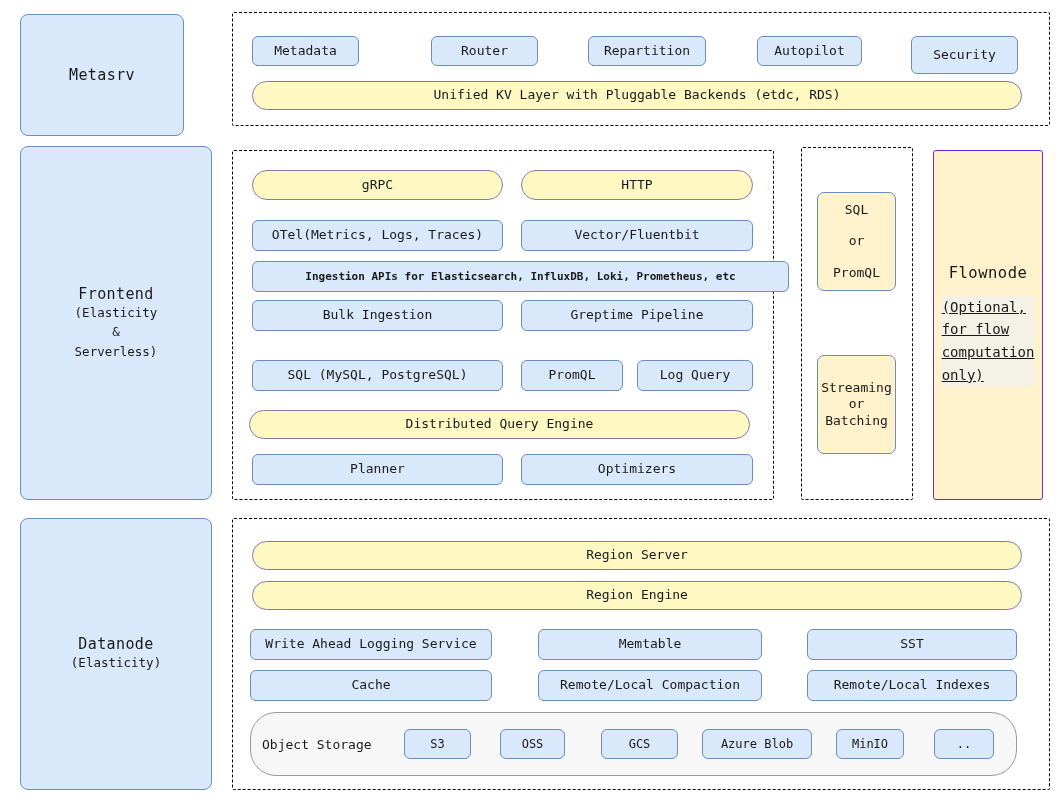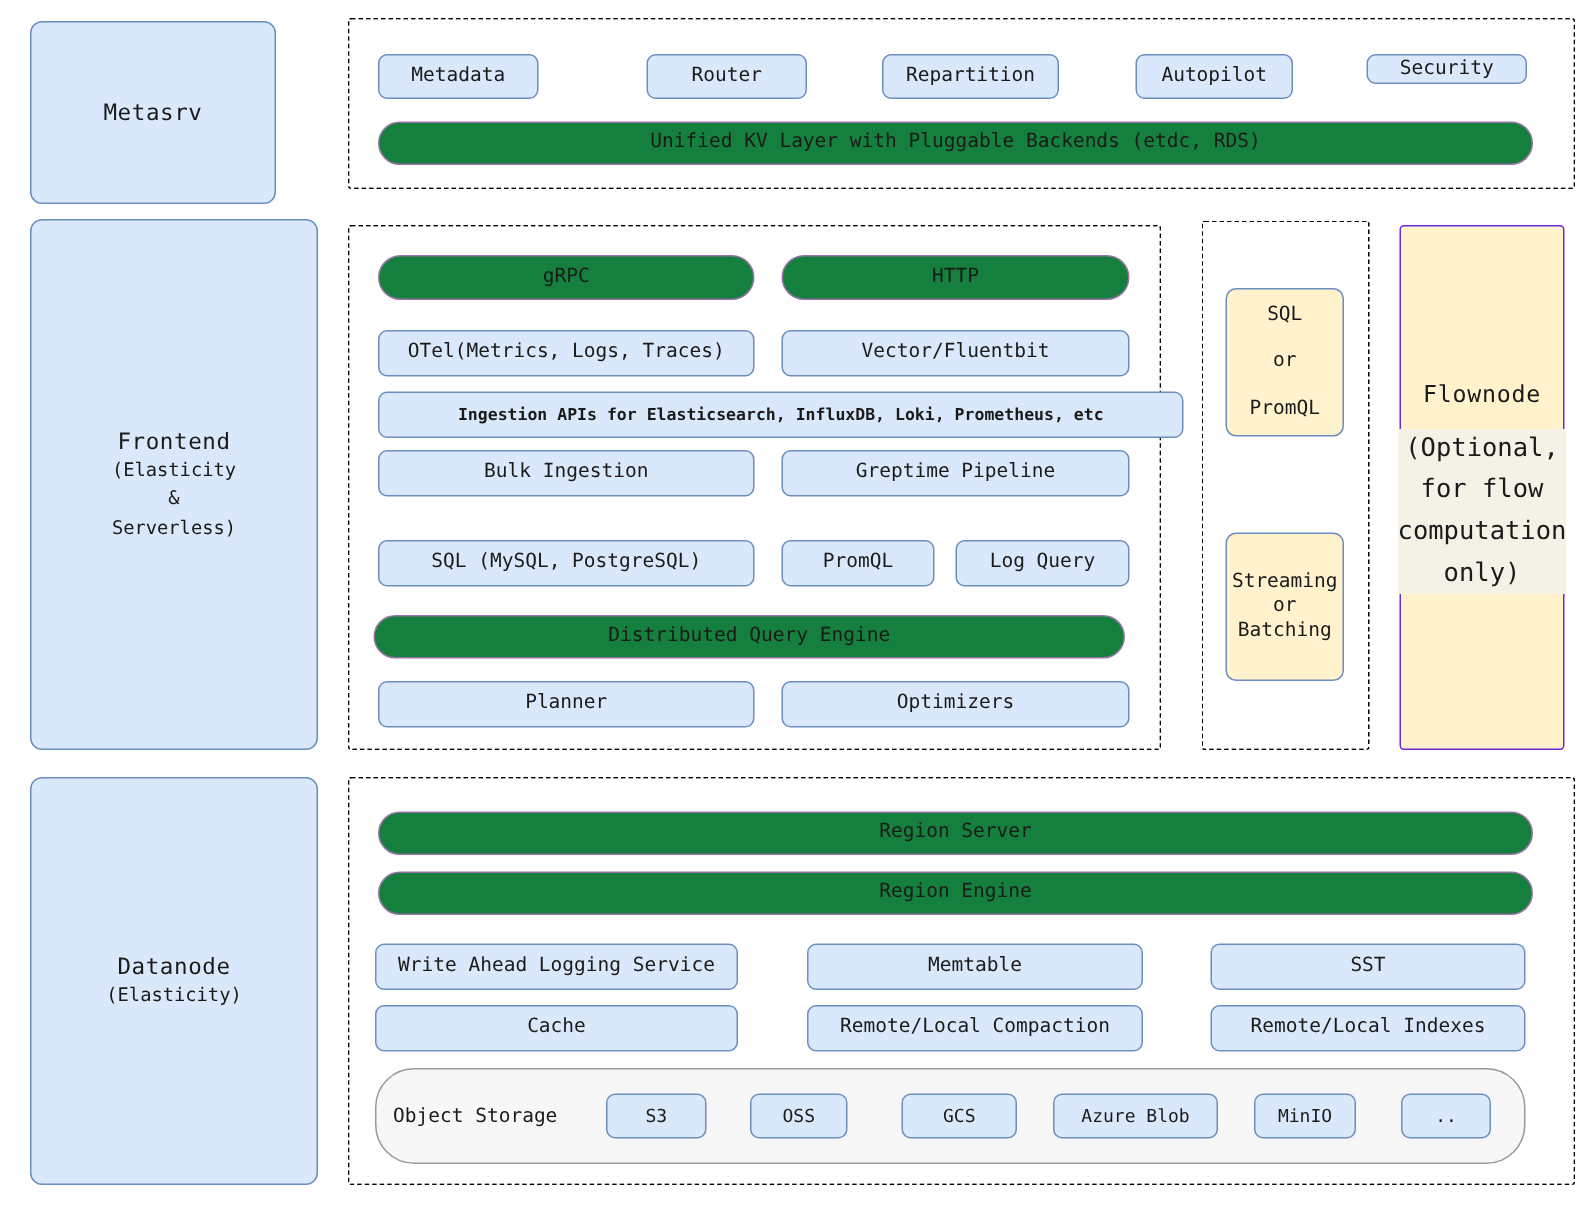--- a/index.html
+++ b/index.html
@@ -24,21 +24,21 @@
     justify-content: center;
     text-align: center;
     line-height: 1.25;
   }
   .blue {
     background: #dae8fc;
     border: 1px solid #6c8ebf;
     border-radius: 6px;
   }
   .purple {
-    background: #15803d;
+    background: #fef9c3;
     border: 1px solid #9673a6;
     border-radius: 999px;
   }
   .yellow {
     background: #fff2cc;
     border: 1px solid #6c8ebf;
     border-radius: 7px;
   }
   .yellow-sq {
     background: #fff2cc;
@@ -69,44 +69,44 @@
   .group-title { font-size: 15px; letter-spacing: 0.4px; }
   .group-sub   { font-size: 12.5px; line-height: 1.55; text-align: center; }
 
   .fs13 { font-size: 13px; }
   .fs12 { font-size: 12px; }
   .fs11 { font-size: 11px; }
   .bold { font-weight: bold; }
 
   .flow-title { font-size: 15.5px; letter-spacing: .5px; }
   .flow-sub {
-    font-size: 17px;
+    font-size: 14px;
     line-height: 1.62;
-    text-align: center;
     background: #f4f1e7;
+    text-decoration: underline;
   }
   .stack {
     flex-direction: column;
     justify-content: center;
   }
 </style>
 </head>
 <body>
 
 <div class="abs group-card" style="left:20px; top:14px; width:164px; height:122px;">
   <div class="group-title">Metasrv</div>
 </div>
 
 <div class="abs dashed" style="left:232px; top:12px; width:818px; height:114px;"></div>
 
 <div class="abs node blue fs13" style="left:252px; top:36px; width:107px; height:30px;">Metadata</div>
 <div class="abs node blue fs13" style="left:431px; top:36px; width:107px; height:30px;">Router</div>
 <div class="abs node blue fs13" style="left:588px; top:36px; width:118px; height:30px;">Repartition</div>
 <div class="abs node blue fs13" style="left:757px; top:36px; width:105px; height:30px;">Autopilot</div>
-<div class="abs node blue fs13" style="left:911px; top:36px; width:107px; height:20px;">Security</div>
+<div class="abs node blue fs13" style="left:911px; top:36px; width:107px; height:38px;">Security</div>
 
 <div class="abs node purple fs13" style="left:252px; top:81px; width:770px; height:29px;">Unified KV Layer with Pluggable Backends (etdc, RDS)</div>
 
 <div class="abs group-card" style="left:20px; top:146px; width:192px; height:354px;">
   <div class="group-title">Frontend</div>
   <div class="group-sub">
     <div>(Elasticity</div>
     <div>&amp;</div>
     <div>Serverless)</div>
   </div>

